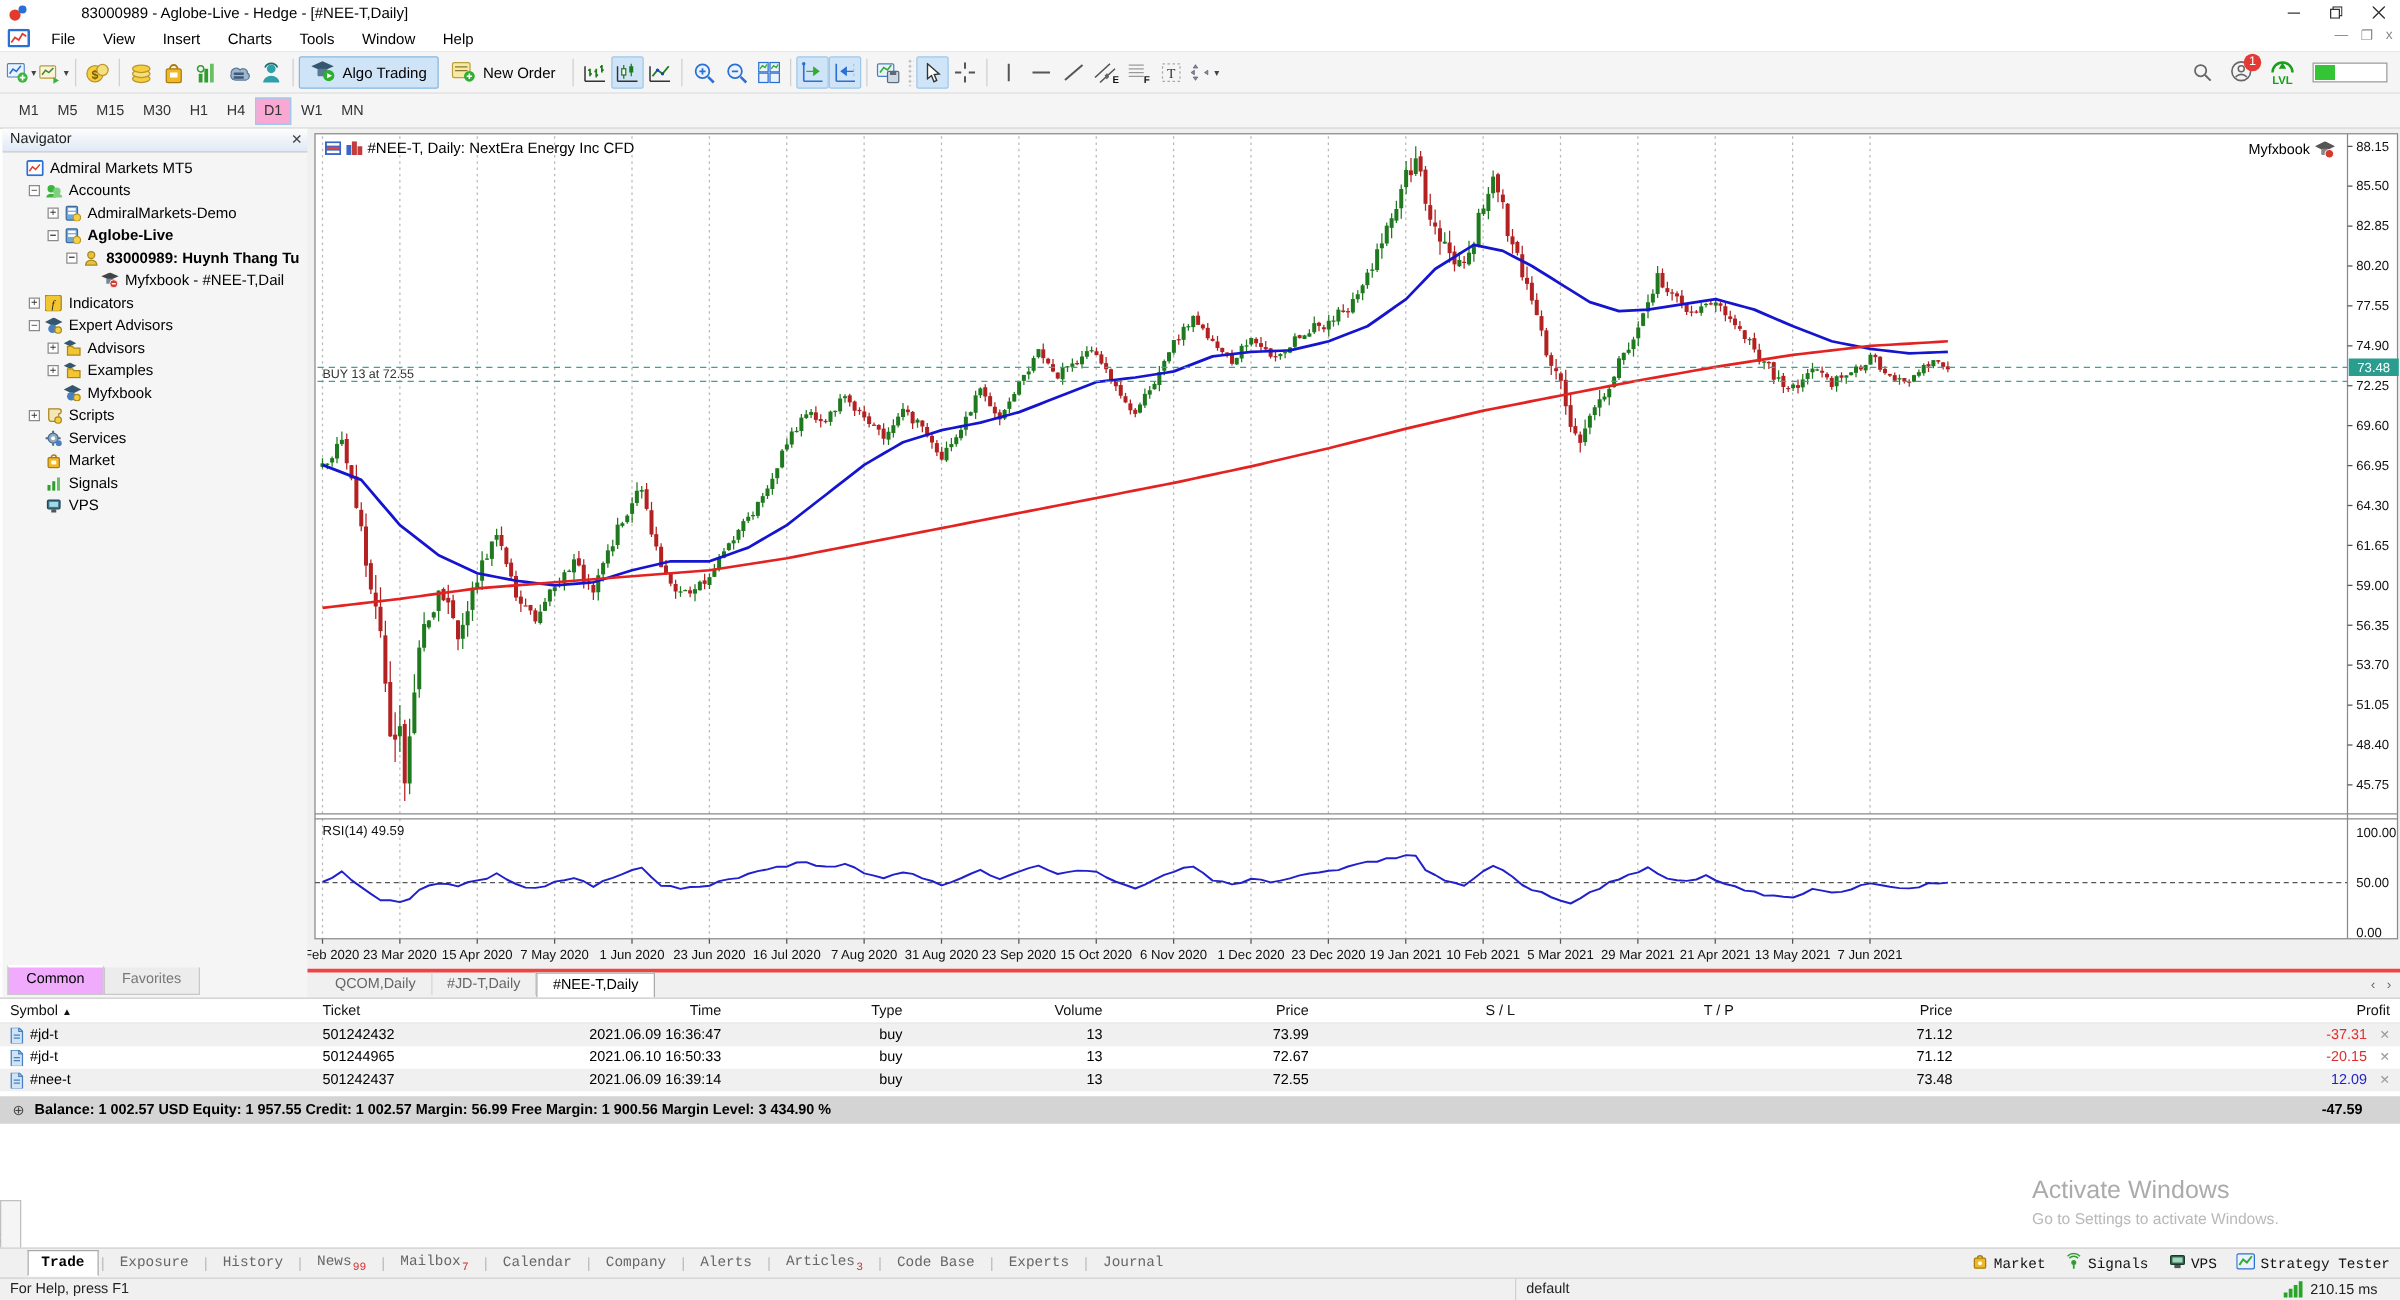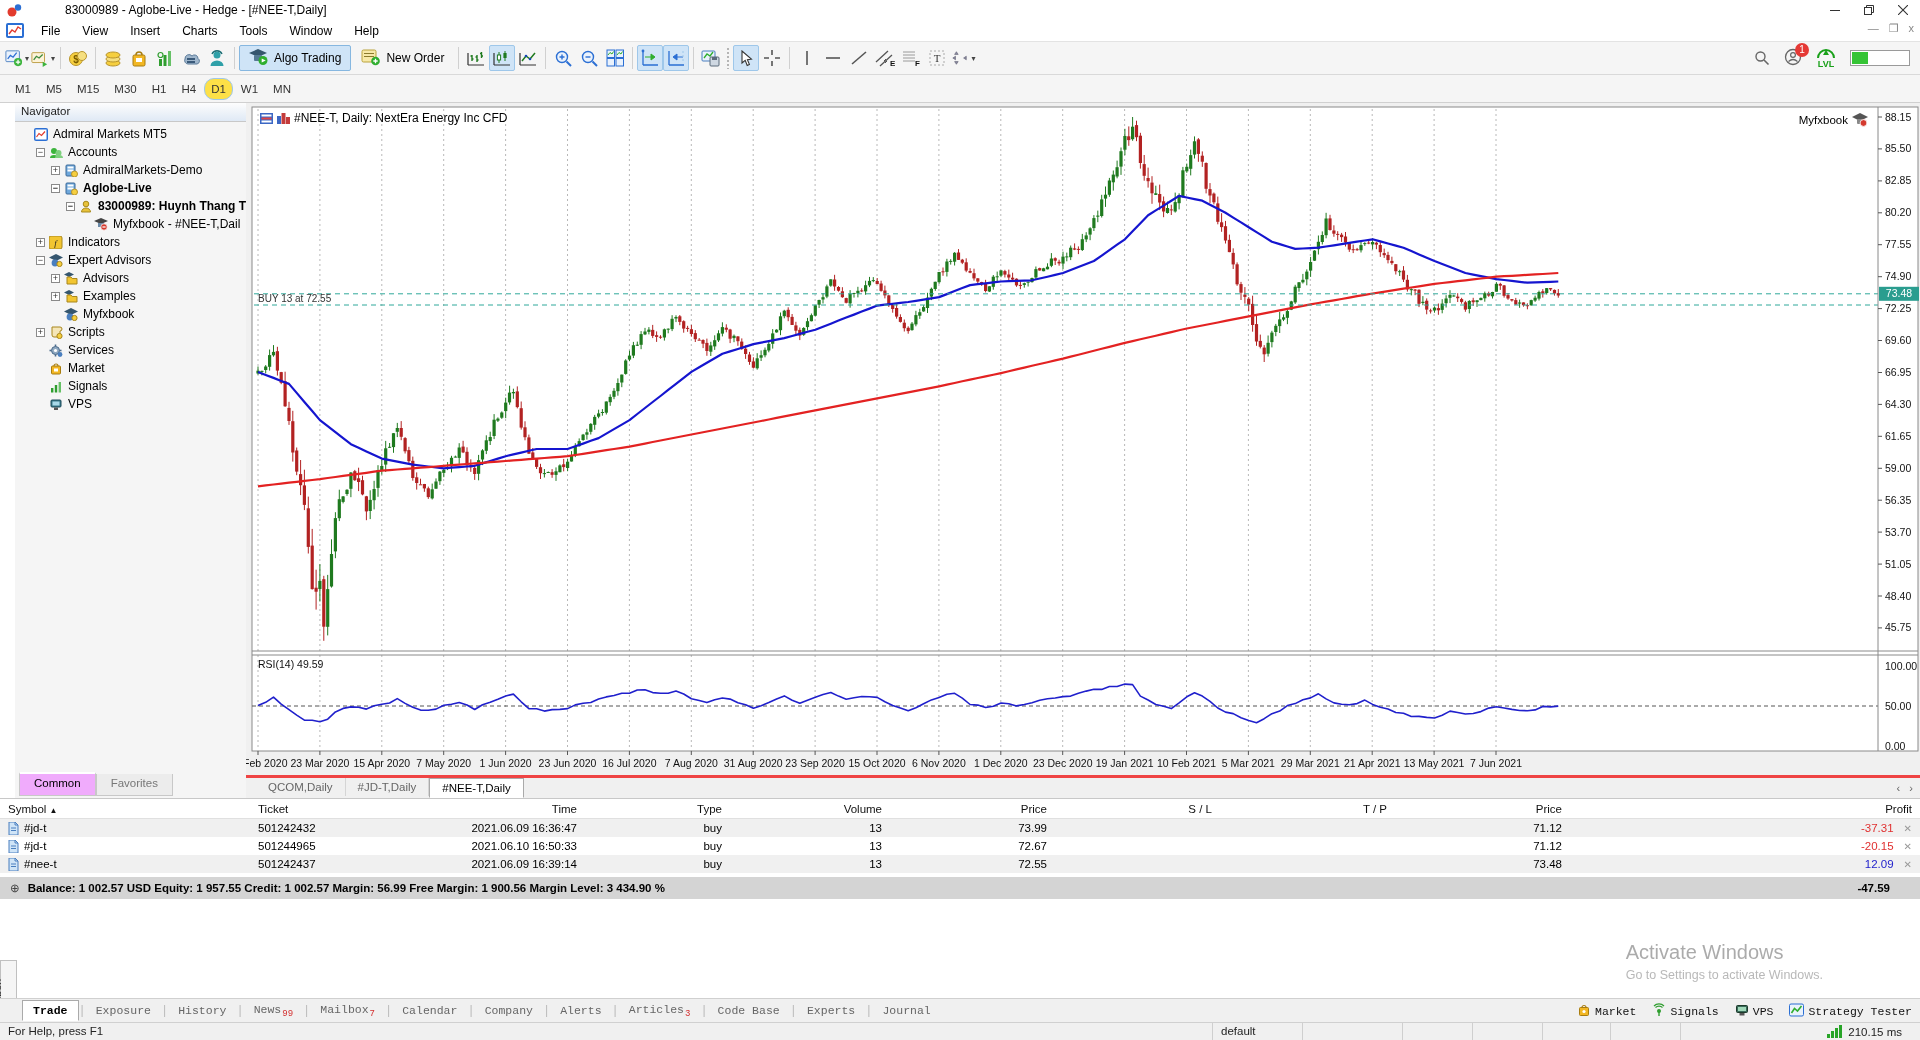--- a/index.html
+++ b/index.html
@@ -28,23 +28,23 @@
   .tb-btn.hl { background:#cfe4f7; border-color:#86b7e0; }
   .tb-caret { font-size:8px; color:#444; margin-left:2px; }
   .tb-right { position:absolute; right:10px; top:4px; height:24px; display:flex; align-items:center; gap:14px; }
   .badge { position:absolute; right:-7px; top:-5px; background:#e53935; color:#fff; border-radius:50%; width:14px; height:14px; font-size:10px; display:flex; align-items:center; justify-content:center; }
   .lvl { color:#19a019; font-weight:bold; font-size:9px; text-align:center; line-height:8px; }
   .battery { width:60px; height:16px; border:1px solid #9a9a9a; background:#fff; position:relative; }
   .battery i { position:absolute; left:1px; top:1px; bottom:1px; width:16px; background:#35c435; }
   
   .tfbar { position:absolute; left:0; top:75px; width:1920px; height:28px; background:#f5f5f5; border-bottom:1px solid #d0d0d0; display:flex; align-items:center; padding-left:8px; }
   .tf { min-width:26px; text-align:center; padding:4px 6px; font-size:11.5px; color:#333; border:1px solid transparent; margin-right:1px; }
-  .tf.active { background:#fde047; border-color:#9ec7ea;border-radius:10px; }
+  .tf.active { background:#f9a8d4; border-color:#9ec7ea; }
   
-  .navigator { position:absolute; left:15px; top:103px; width:246px; height:695px; background:#f5f5f5; border-right:1px solid #c8c8c8; }
+  .navigator { position:absolute; left:2px; top:103px; width:246px; height:695px; background:#f5f5f5; border-right:1px solid #c8c8c8; }
   .nav-head { height:19px; background:linear-gradient(#fdfdfd,#dfe9f5); border-bottom:1px solid #c8c8c8; font-size:11.5px; padding:2px 6px; color:#222; position:relative; }
   .nav-x { position:absolute; right:5px; top:2px; color:#444; font-size:11px; }
   .tree { position:absolute; left:0; top:22px; width:246px; }
   .trow { height:18px; display:flex; align-items:center; white-space:nowrap; overflow:hidden; font-size:12px; }
   .trow .exp { width:9px; height:9px; border:1px solid #8a8a8a; background:#fff; font-size:9px; line-height:7px; text-align:center; color:#333; margin-right:4px; flex:none; }
   .trow .noexp { width:9px; margin-right:4px; flex:none; }
   .tico { width:14px; height:13px; margin-right:5px; flex:none; }
   .nav-tabs { position:absolute; left:0; bottom:2px; height:22px; display:flex; padding-left:4px; width:246px; background:#f5f5f5; }
   .nav-tab { padding:3px 14px; font-size:11.5px; color:#777; border:1px solid #c8c8c8; border-top:none; background:#ececec; }
   .nav-tab.active { background:#f0abfc; color:#000; border-top:2px solid #fff; margin-top:-2px; }
@@ -81,21 +81,21 @@
   .tbx-tab.active { background:#fff; color:#000; font-weight:bold; border:1px solid #aaa; border-bottom:1px solid #fff; }
   .tbx-sep { color:#bbb; padding:3px 0; }
   .tbx-badge { color:#d32f2f; font-size:9px; margin-top:6px; margin-left:1px; }
   .tbx-right { position:absolute; right:8px; bottom:2px; display:flex; gap:16px; align-items:center; }
   .tbx-rbtn { display:flex; align-items:center; gap:4px; font-size:11.5px; color:#111; }
   .vert-tab { position:absolute; left:0; bottom:0px; width:17px; height:62px; border:1px solid #c0c0c0; background:#f5f5f5; }
   .vert-tab span { position:absolute; left:2px; bottom:4px; transform:rotate(-90deg); transform-origin:0 100%; font-size:11px; color:#333; white-space:nowrap; }
   
   .statusbar { position:absolute; left:0; top:1022px; width:1920px; height:18px; background:#f0f0f0; border-top:1px solid #d0d0d0; font-size:11.5px; color:#222; }
   .sb-help { position:absolute; left:8px; top:2px; }
-  .sb-cells { position:absolute; left:1212px; top:0; height:18px; display:flex; }
+  .sb-cells { position:absolute; left:1212px; top:0; height:18px; display:flex;flex-direction:column; }
   .sb-cell { border-left:1px solid #cfcfcf; height:18px; padding:2px 8px; }
   .sb-lat { position:absolute; right:18px; top:2px; display:flex; align-items:center; gap:5px; }
   .bars i { display:inline-block; width:3px; background:#28a428; margin-right:1px; vertical-align:bottom; }
 </style>
 </head>
 <body>
 
 <div class="titlebar">
   <svg class="logo" viewBox="0 0 18 14">
     <circle cx="6" cy="9" r="4.5" fill="#e23b2e"></circle>

